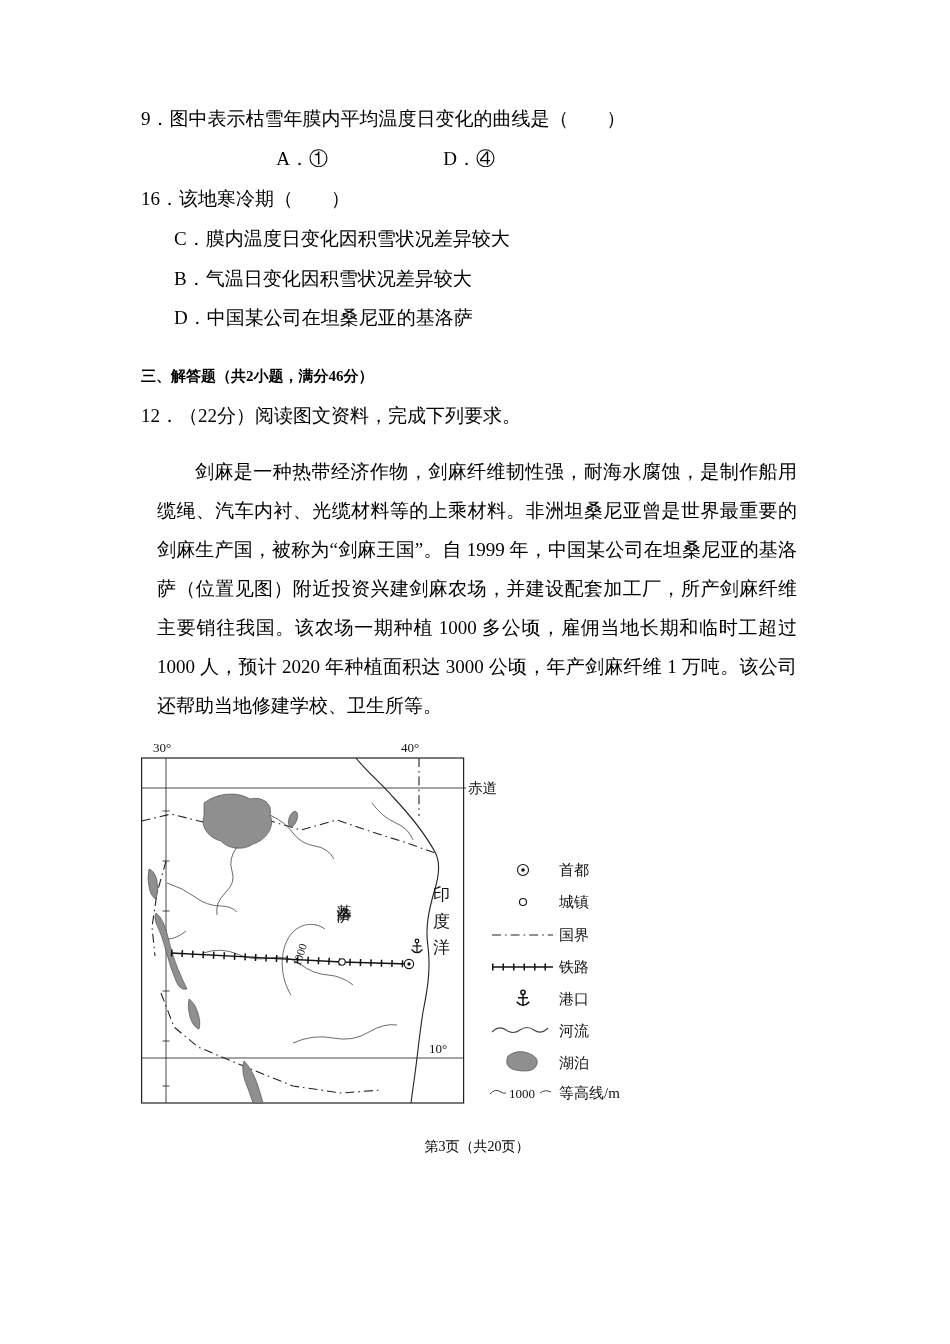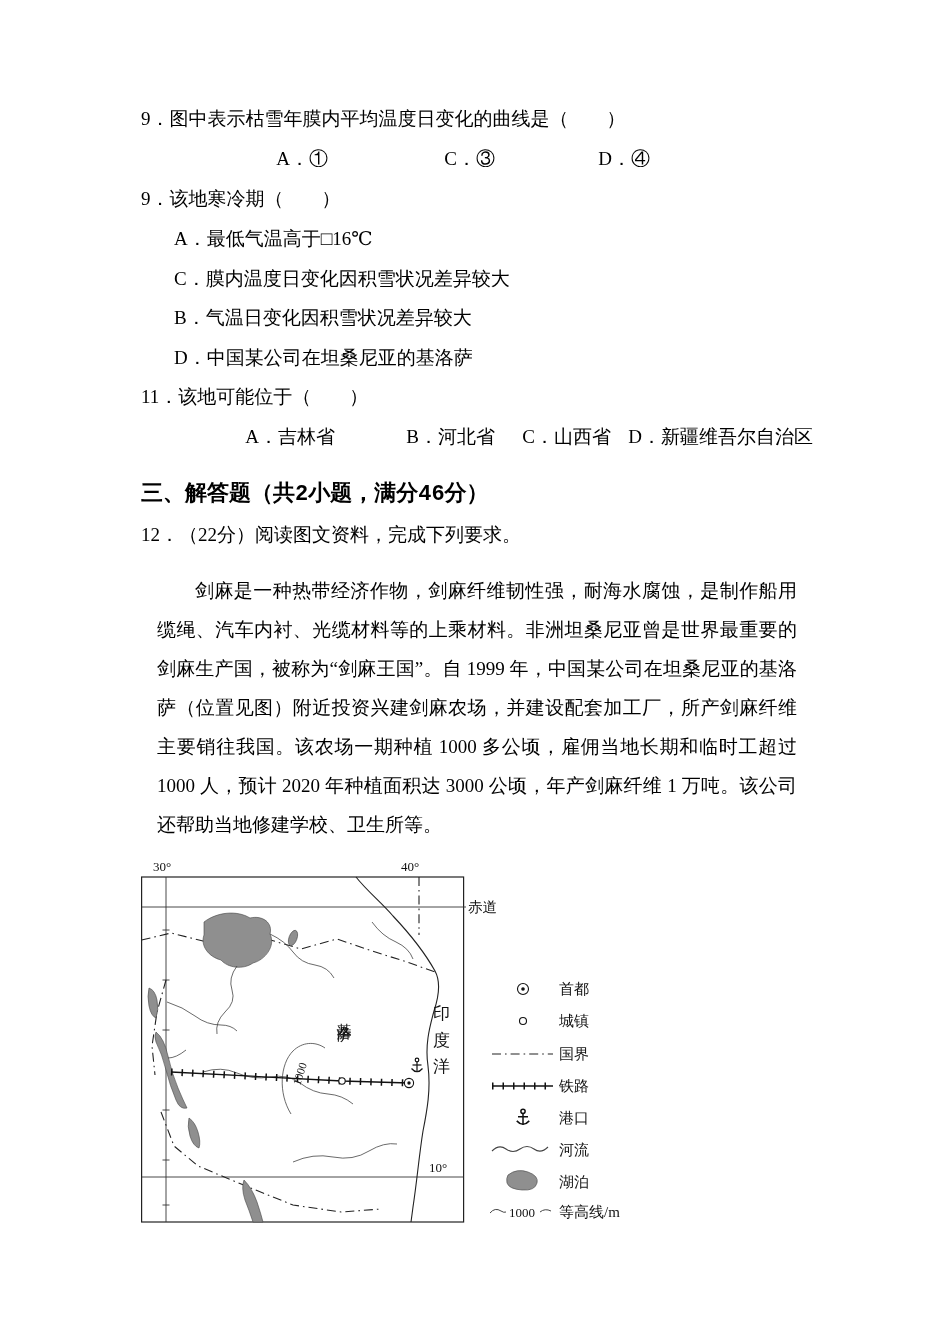--- a/index.html
+++ b/index.html
@@ -7,21 +7,21 @@
   body {
     width: 950px; min-height: 1344px; background: #ffffff; color: #000;
     font-family: "Liberation Serif", "DejaVu Serif", serif;
   }
   .content { width: 672px; margin-left: 141px; padding-top: 99px; font-size: 19px; }
   .stem { line-height: 40px; font-family: Liberation Serif, serif; }
   .opts-row { display: grid; margin-left: 33px; line-height: 40px; text-align: right; }
   .q9-row  { grid-template-columns: 154px 167px 155px 1fr; }
   .q11-row { grid-template-columns: 161px 160px 116px 1fr; }
   .opts-col > div { line-height: 39.5px; margin-left: 33px; }
-  .section-title { font-weight: bold; font-size: 22px; line-height: 40px; margin: 18px 0 0 0; font-family: Liberation Mono, monospace; }
+  .section-title { font-weight: bold; font-size: 15px; line-height: 40px; margin: 18px 0 0 0; }
   .passage { margin: 16px; line-height: 39px; text-align: justify; text-indent: 2em; }
   .figure { position: relative; width: 660px; height: 374px; margin-top: 8px; }
   .map-svg { position: absolute; left: 0; top: 0; }
   .vlabel { position: absolute; writing-mode: vertical-rl; text-orientation: upright; color: #111; }
   .ocean-label  { left: 289px; top: 130px; font-size: 17px; letter-spacing: 27px; }
   .kilosa-label { left: 193px; top: 151px; font-size: 15px; letter-spacing: 2px; }
   .footer { text-align: center; font-size: 14px; line-height: 20px; margin-top: 22px; padding-bottom: 20px; }
 
   svg text { fill: #111; font-family: "Liberation Serif", "DejaVu Serif", serif; }
   .s11 { font-size: 11.5px; } .s13 { font-size: 13px; } .s14 { font-size: 14.5px; } .s15 { font-size: 15px; }
@@ -39,44 +39,33 @@
 </style>
 </head>
 <body>
 
 <div class="content">
 
   <div>
     <div class="stem">9．图中表示枯雪年膜内平均温度日变化的曲线是（　　）</div>
     <div class="opts-row q9-row">
       <span>A．①</span>
-      <span>C．③</span>
       <span>D．④</span>
     </div>
   </div>
 
   <div>
-    <div class="stem">9．该地寒冷期（　　）</div>
+    <div class="stem">16．该地寒冷期（　　）</div>
     <div class="opts-col">
-      <div>A．最低气温高于□16℃</div>
       <div>C．膜内温度日变化因积雪状况差异较大</div>
       <div>B．气温日变化因积雪状况差异较大</div>
       <div>D．中国某公司在坦桑尼亚的基洛萨</div>
     </div>
   </div>
 
-  <div>
-    <div class="stem">11．该地可能位于（　　）</div>
-    <div class="opts-row q11-row">
-      <span>A．吉林省</span>
-      <span>B．河北省</span>
-      <span>C．山西省</span>
-      <span>D．新疆维吾尔自治区</span>
-    </div>
-  </div>
 
   <div class="section-title">三、解答题（共2小题，满分46分）</div>
 
   <div>
     <div class="stem">12．（22分）阅读图文资料，完成下列要求。</div>
     <p class="passage">剑麻是一种热带经济作物，剑麻纤维韧性强，耐海水腐蚀，是制作船用缆绳、汽车内衬、光缆材料等的上乘材料。非洲坦桑尼亚曾是世界最重要的剑麻生产国，被称为“剑麻王国”。自 1999 年，中国某公司在坦桑尼亚的基洛萨（位置见图）附近投资兴建剑麻农场，并建设配套加工厂，所产剑麻纤维主要销往我国。该农场一期种植 1000 多公顷，雇佣当地长期和临时工超过 1000 人，预计 2020 年种植面积达 3000 公顷，年产剑麻纤维 1 万吨。该公司还帮助当地修建学校、卫生所等。</p>
   </div>
 
   <div class="figure">
     <svg class="map-svg" width="660" height="372" viewBox="0 0 660 372">
@@ -174,13 +163,14 @@
         <text x="368" y="357" class="s13">1000</text>
         <path d="M399,352 q5,-4 11,-1" class="river" style="stroke-width:1"></path>
         <text x="418" y="357" class="s15">等高线/m</text>
       </g>
     </svg>
 
     <div class="vlabel ocean-label">印度洋</div>
     <div class="vlabel kilosa-label">基洛萨</div>
   </div>
 
+  <div class="footer">第3页（共20页）</div>
 </div>
 
 </body></html>

